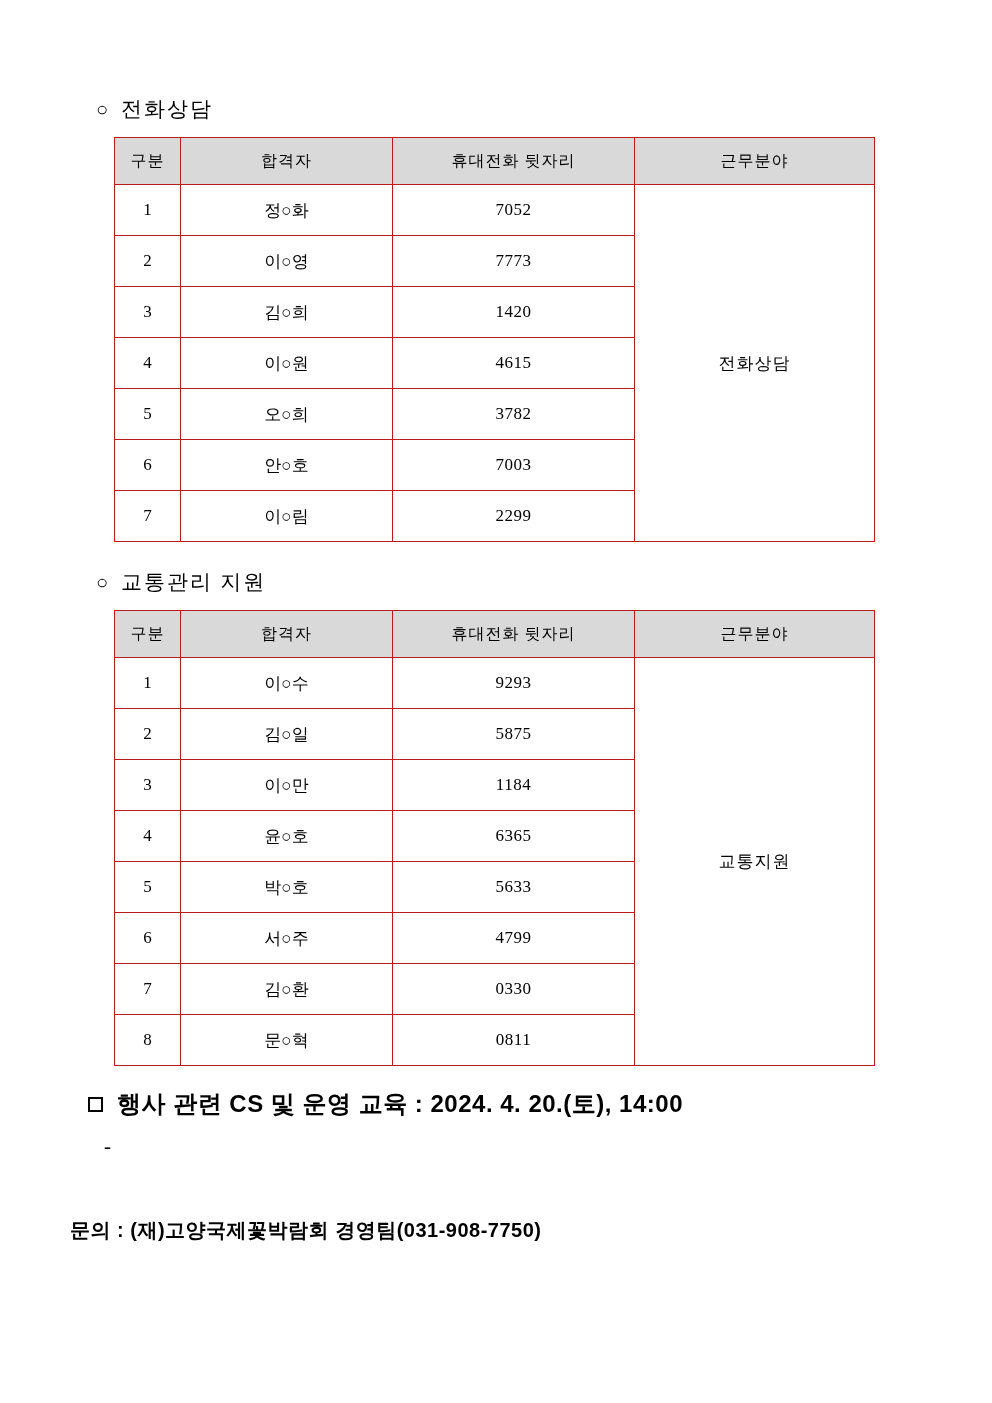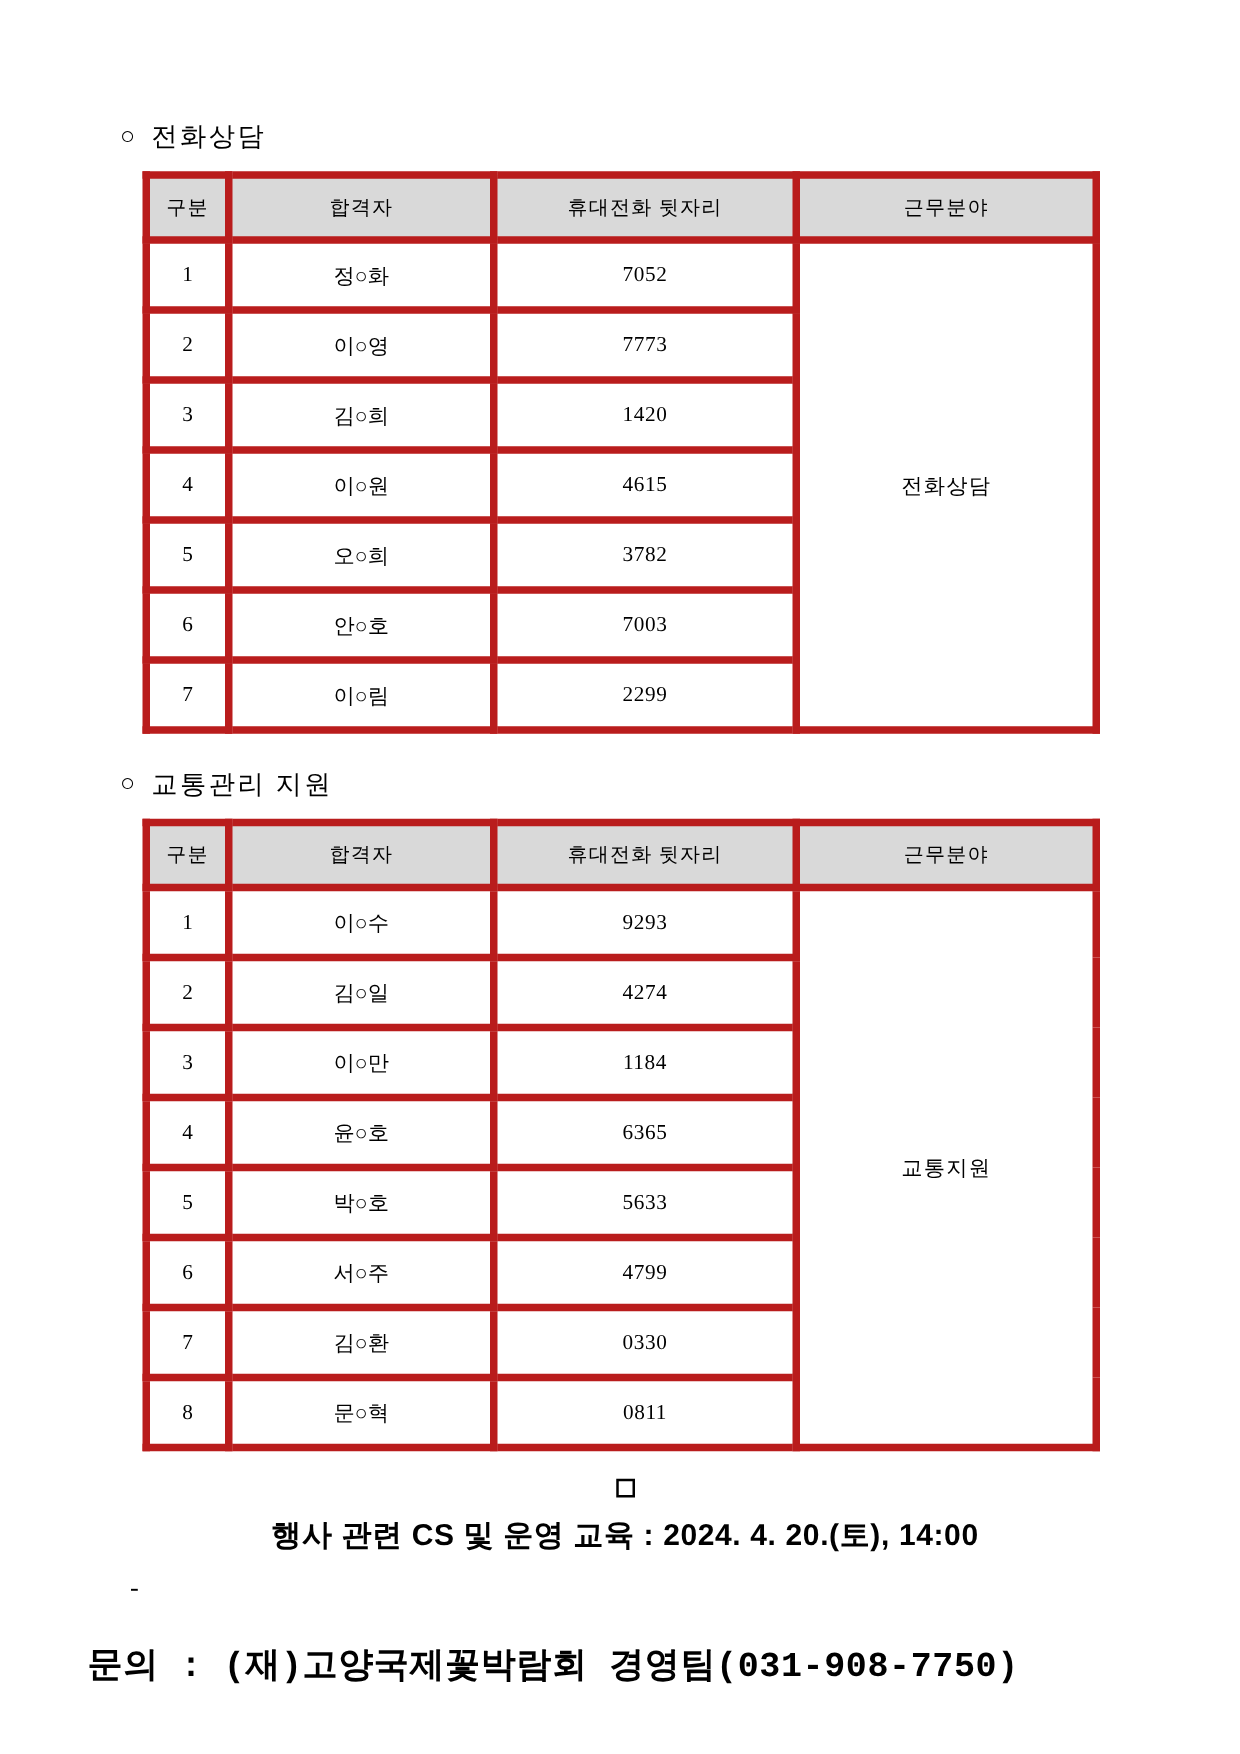--- a/index.html
+++ b/index.html
@@ -39,21 +39,21 @@
   .heading-text {
     letter-spacing: 2px;
   }
   table.roster {
     border-collapse: collapse;
     margin: 0 0 0 26px;
     width: 760px;
     table-layout: fixed;
   }
   table.roster th, table.roster td {
-    border: 6px solid #b91c1c;
+    border: 1px solid #b91c1c;
     text-align: center;
     vertical-align: middle;
   }
   table.roster th {
     background: #d9d9d9;
     font-weight: normal;
     font-size: 16px;
     height: 44px;
     letter-spacing: 1px;
   }
@@ -86,21 +86,20 @@
   }
   .notice-main {
     font-family: "Liberation Sans", sans-serif;
     font-weight: bold;
     font-size: 24px;
     letter-spacing: 0.5px;
     display: flex;
     align-items: center;
     gap: 14px;
     margin-left: 0px;
-    flex-direction: column;
   }
   .square-marker {
     display: inline-block;
     width: 15px;
     height: 15px;
     border: 2px solid #000;
     box-sizing: border-box;
   }
   .notice-sub {
     font-family: "Liberation Serif", serif;
@@ -109,25 +108,25 @@
     margin-left: 16px;
     letter-spacing: 1px;
     display: flex;
     align-items: center;
     gap: 10px;
   }
   .dash {
     font-size: 21px;
   }
   .contact-line {
-    font-family: Liberation Mono, monospace;
+    font-family: Liberation Sans, sans-serif;
     font-weight: bold;
-    font-size: 28px;
+    font-size: 20px;
     letter-spacing: 0.5px;
-    margin-top: 30px;
+    margin-top: 58px;
     margin-left: -18px;
   }
 </style>
 </head>
 <body>
 
 <div class="page">
 
   <div class="section-heading">
     <span class="marker-circle">○</span>
@@ -214,21 +213,21 @@
     <tbody>
       <tr>
         <td class="idx">1</td>
         <td>이○수</td>
         <td class="num">9293</td>
         <td class="field" rowspan="8">교통지원</td>
       </tr>
       <tr>
         <td class="idx">2</td>
         <td>김○일</td>
-        <td class="num">4274</td>
+        <td class="num">5875</td>
       </tr>
       <tr>
         <td class="idx">3</td>
         <td>이○만</td>
         <td class="num">1184</td>
       </tr>
       <tr>
         <td class="idx">4</td>
         <td>윤○호</td>
         <td class="num">6365</td>

